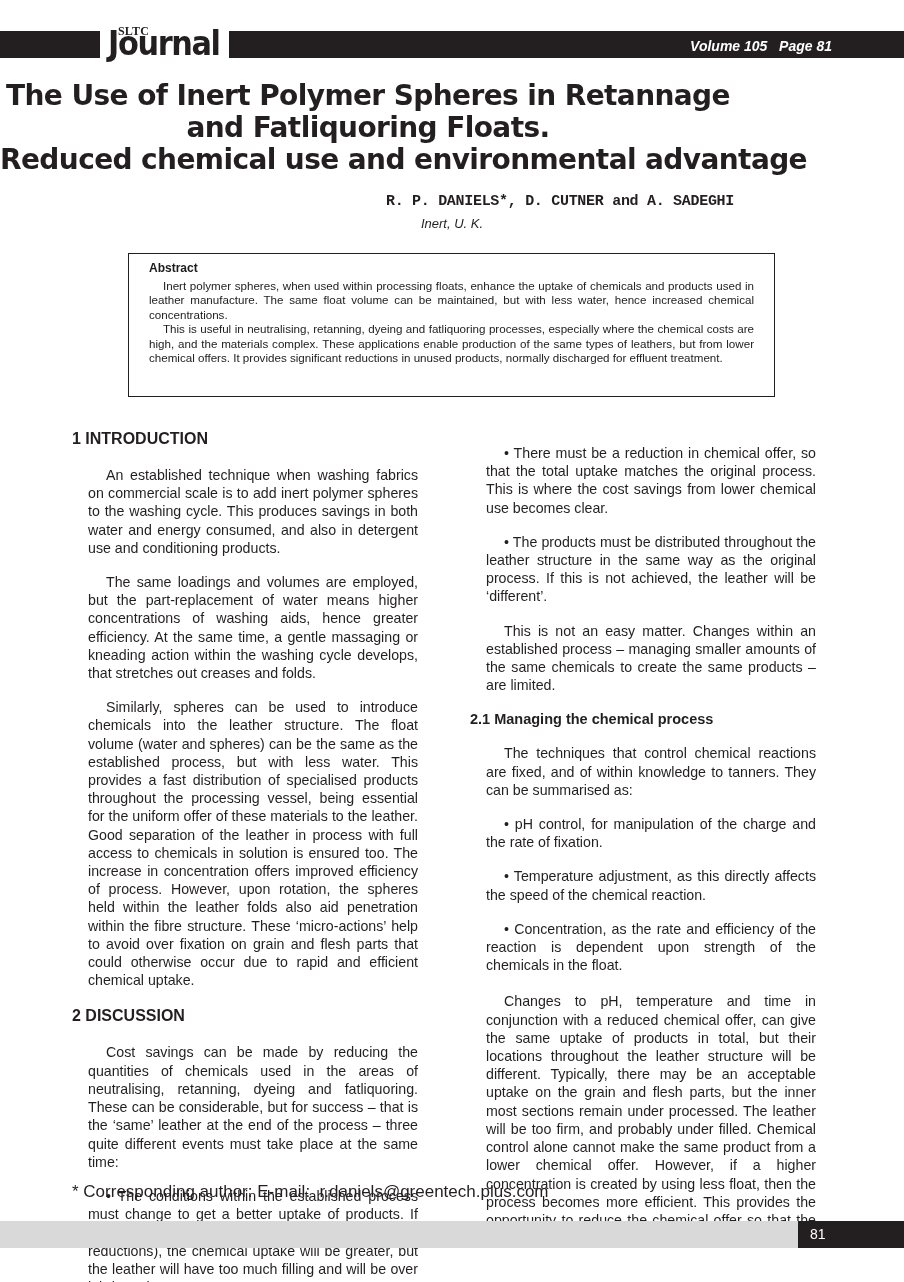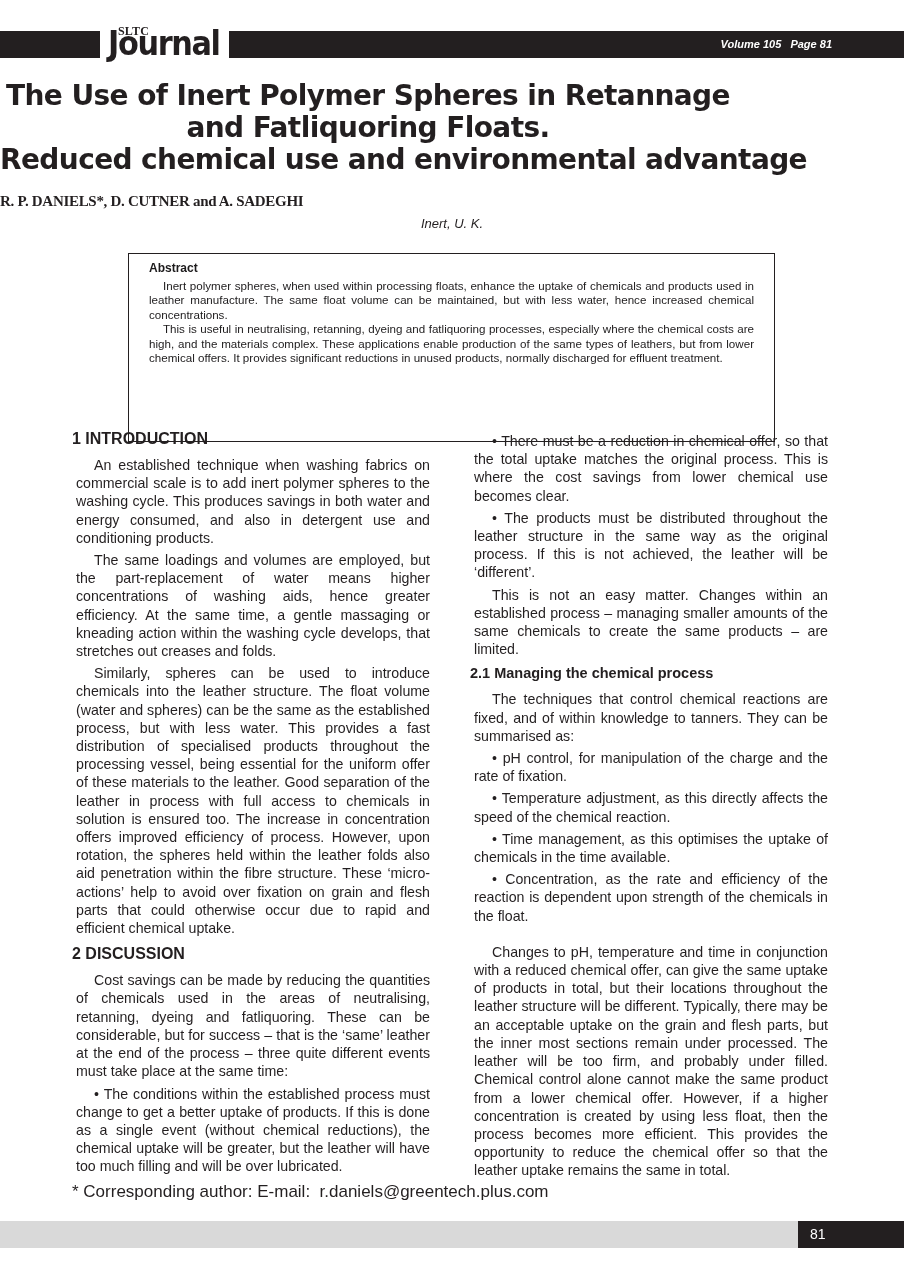--- a/index.html
+++ b/index.html
@@ -4,40 +4,40 @@
   <style>
     html, body { margin: 0; padding: 0; background: #ffffff; }
     body { width: 904px; height: 1282px; position: relative; overflow: hidden; font-family: "Liberation Sans", sans-serif; color: #1d1b1c; }
 
     
     .hdr-left { position: absolute; left: 0; top: 31px; width: 100px; height: 27px; background: #231f20; }
     .hdr-right { position: absolute; left: 229px; top: 31px; width: 675px; height: 27px; background: #231f20; }
     .logo { position: absolute; left: 108px; top: 22px; width: 112px; height: 44px; }
     .logo-sup { position: absolute; left: 10px; top: 2px; font-family: "Liberation Serif", serif; font-size: 12px; font-weight: bold; letter-spacing: 0.2px; color: #231f20; }
     .logo-main { position: absolute; left: 0; top: 0px; font-family: "DejaVu Sans", sans-serif; font-weight: bold; font-size: 33px; letter-spacing: -1.5px; color: #231f20; line-height: 44px; transform: scaleX(0.92); transform-origin: left center; }
-    .vol { position: absolute; right: 72px; top: 38px; font-size: 11px; font-style: italic; font-weight: bold; color: #ffffff; white-space: pre; }
+    .vol { position: absolute; right: 72px; top: 38px; font-size: 14px; font-style: italic; font-weight: bold; color: #ffffff; white-space: pre; }
 
     
     .title { position: absolute; left: 0; top: 80px; width: 736px; text-align: center; font-family: "DejaVu Sans", sans-serif; font-weight: bold; font-size: 28px; line-height: 32px; color: #231f20; letter-spacing: -0.6px; }
     .title div { white-space: nowrap; }
-    .authors { position: absolute; left: 0; top: 193px; width: 734px; text-align: left; font-family: Liberation Serif, serif; font-weight: bold; font-size: 15px; letter-spacing: -0.3px; color: #231f20; }
+    .authors { position: absolute; left: 0; top: 193px; width: 734px; text-align: right; font-family: Liberation Mono, monospace; font-weight: bold; font-size: 15px; letter-spacing: -0.3px; color: #231f20; }
     .affil { position: absolute; left: 0; top: 216px; width: 904px; text-align: center; font-style: italic; font-size: 13px; color: #231f20; }
 
     
-    .abstract { position: absolute; left: 128px; top: 253px; width: 647px; height: 189px; border: 1px solid #231f20; box-sizing: border-box; padding: 7px 20px 0 20px; font-size: 11.6px; line-height: 14.5px; }
+    .abstract { position: absolute; left: 128px; top: 253px; width: 647px; height: 144px; border: 1px solid #231f20; box-sizing: border-box; padding: 7px 20px 0 20px; font-size: 11.6px; line-height: 14.5px; }
     .abstract h3 { margin: 0 0 3px 0; font-size: 12px; font-weight: bold; }
     .abstract p { margin: 0; text-indent: 14px; text-align: justify; }
 
     
     .col { position: absolute; top: 428px; width: 362px; font-size: 14.2px; line-height: 18.2px; color: #231f20; }
     .col-left { left: 72px; }
     .col-right { left: 470px; }
     .col h2 { margin: 0 0 6px 0; font-size: 16px; font-weight: bold; line-height: 22px; }
     .col h4 { margin: 6px 0 8px 0; font-size: 14.5px; font-weight: bold; line-height: 18px; }
-    .col p { margin: 4px; text-indent: 18px; text-align: justify; }
+    .col p { margin: 16px; text-indent: 18px; text-align: justify; }
     .col p.gap-before { margin-top: 18px; }
     .col h2.sec2 { margin-top: 6px; }
     .footnote { position: absolute; left: 72px; top: 1182px; font-size: 17px; color: #231f20; white-space: pre; }
 
     
     .ftr-gray { position: absolute; left: 0; top: 1221px; width: 798px; height: 27px; background: #d9d9d9; }
     .ftr-dark { position: absolute; left: 798px; top: 1221px; width: 106px; height: 27px; background: #231f20; }
     .pagenum { position: absolute; left: 810px; top: 1226px; font-size: 14px; font-weight: normal; color: #ffffff; }
   </style>
 </head>
@@ -77,20 +77,19 @@
 <div class="footnote">* Corresponding author: E-mail:  r.daniels@greentech.plus.com</div>
 
 <div class="col col-right">
   <p>• There must be a reduction in chemical offer, so that the total uptake matches the original process. This is where the cost savings from lower chemical use becomes clear.</p>
   <p>• The products must be distributed throughout the leather structure in the same way as the original process. If this is not achieved, the leather will be ‘different’.</p>
   <p>This is not an easy matter. Changes within an established process – managing smaller amounts of the same chemicals to create the same products – are limited.</p>
   <h4>2.1 Managing the chemical process</h4>
   <p>The techniques that control chemical reactions are fixed, and of within knowledge to tanners. They can be summarised as:</p>
   <p>• pH control, for manipulation of the charge and the rate of fixation.</p>
   <p>• Temperature adjustment, as this directly affects the speed of the chemical reaction.</p>
-  <p>• Time management, as this optimises the uptake of chemicals in the time available.</p>
   <p>• Concentration, as the rate and efficiency of the reaction is dependent upon strength of the chemicals in the float.</p>
   <p class="gap-before">Changes to pH, temperature and time in conjunction with a reduced chemical offer, can give the same uptake of products in total, but their locations throughout the leather structure will be different. Typically, there may be an acceptable uptake on the grain and flesh parts, but the inner most sections remain under processed. The leather will be too firm, and probably under filled. Chemical control alone cannot make the same product from a lower chemical offer. However, if a higher concentration is created by using less float, then the process becomes more efficient. This provides the opportunity to reduce the chemical offer so that the leather uptake remains the same in total.</p>
 </div>
 
 <div class="ftr-gray"></div>
 <div class="ftr-dark"></div>
 <div class="pagenum">81</div>
 
 </body></html>

